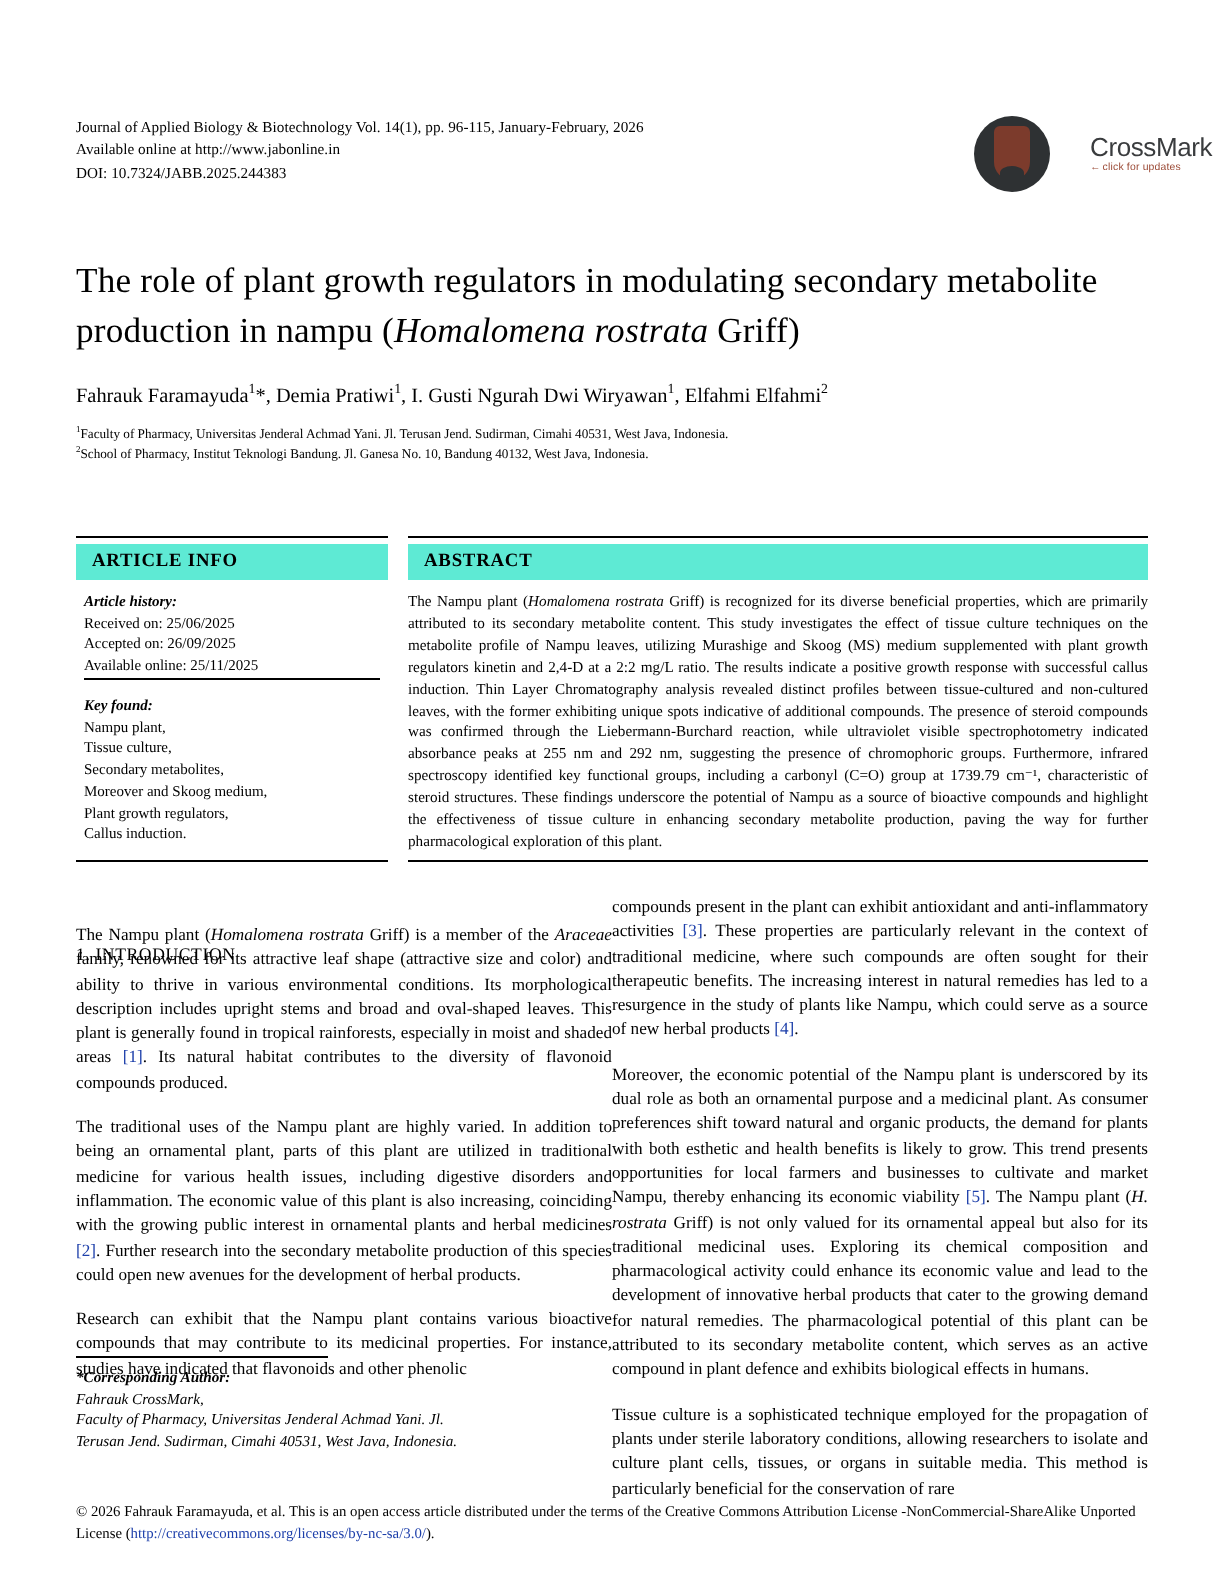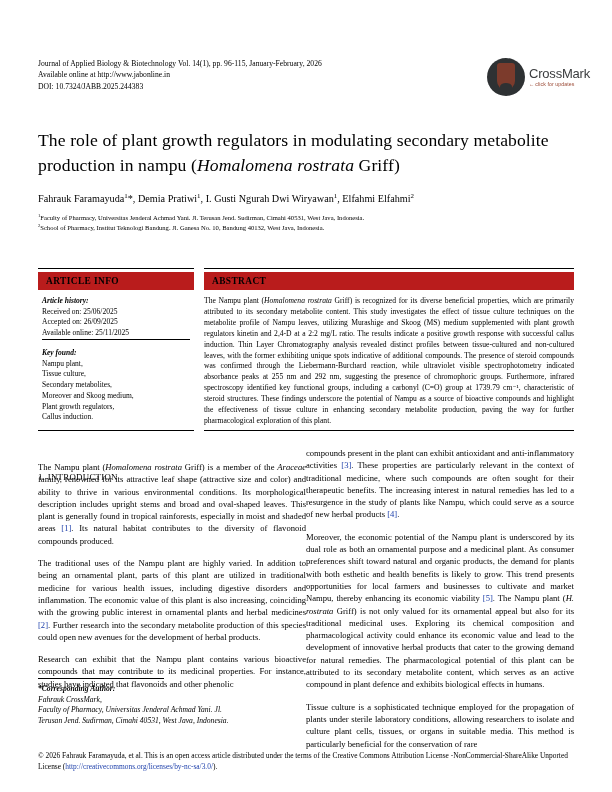--- a/index.html
+++ b/index.html
@@ -66,21 +66,21 @@
     position: absolute;
     left: 50%;
     bottom: 0;
     width: 12px;
     height: 7px;
     margin-left: -6px;
     background: #2e3133;
     border-radius: 50% 50% 0 0;
   }
   .cm-text {
-    margin-left: 4px;
+    margin-left: 20px;
     line-height: 1;
   }
   .cm-name {
     font-size: 13px;
     color: #3a3c3e;
     font-family: "Liberation Sans", sans-serif;
     letter-spacing: -0.2px;
   }
   .cm-sub {
     font-size: 5.2px;
@@ -134,21 +134,21 @@
   }
   .rule-top-left   { left: 38px;  top: 268px; width: 156px; height: 1px; }
   .rule-top-right  { left: 204px; top: 268px; width: 370px; height: 1px; }
   .rule-bot-left   { left: 38px;  top: 430px; width: 156px; height: 1px; }
   .rule-bot-right  { left: 204px; top: 430px; width: 370px; height: 1px; }
   .rule-keyword    { left: 42px;  top: 339px; width: 148px; height: 1px; }
   .rule-intro      { left: 38px;  top: 678px; width: 126px; height: 1px; }
 
   .band {
     position: absolute;
-    background: #b91c1c;
+    background: #5eead4;
     height: 18px;
     display: flex;
     align-items: center;
   }
   .band span {
     font-family: "Liberation Serif", serif;
     font-weight: bold;
     font-size: 9.4px;
     letter-spacing: 0.4px;
     padding-left: 8px;

